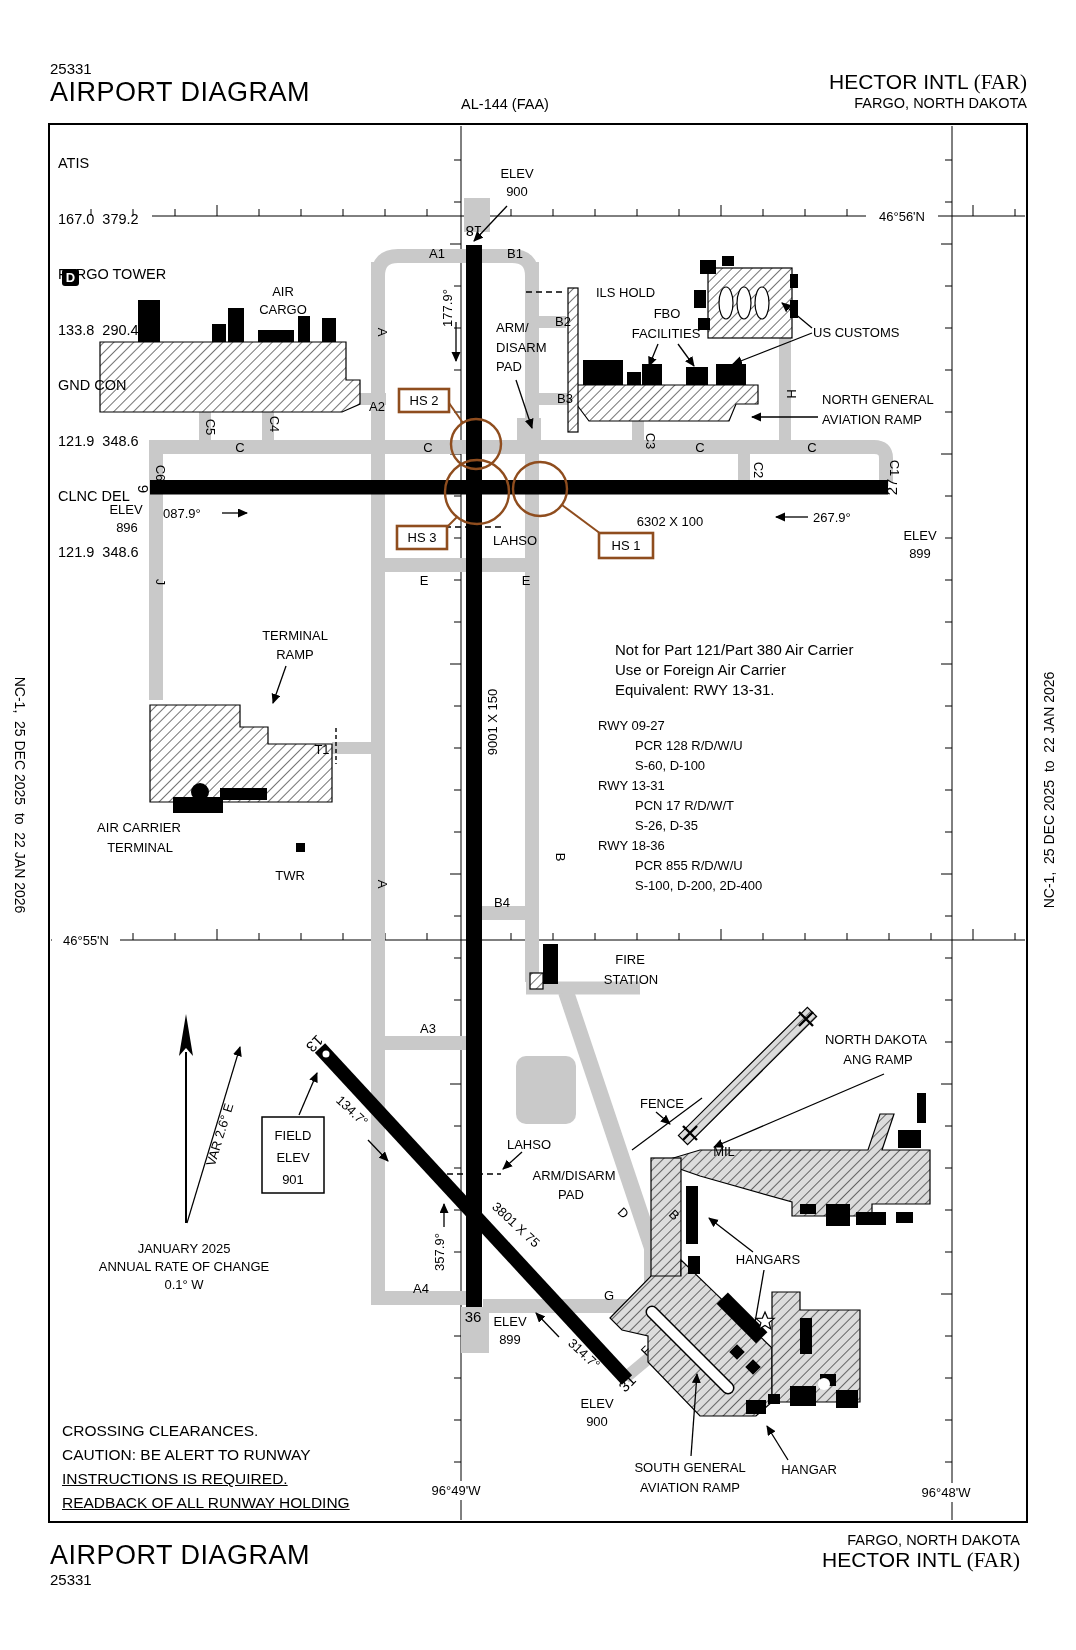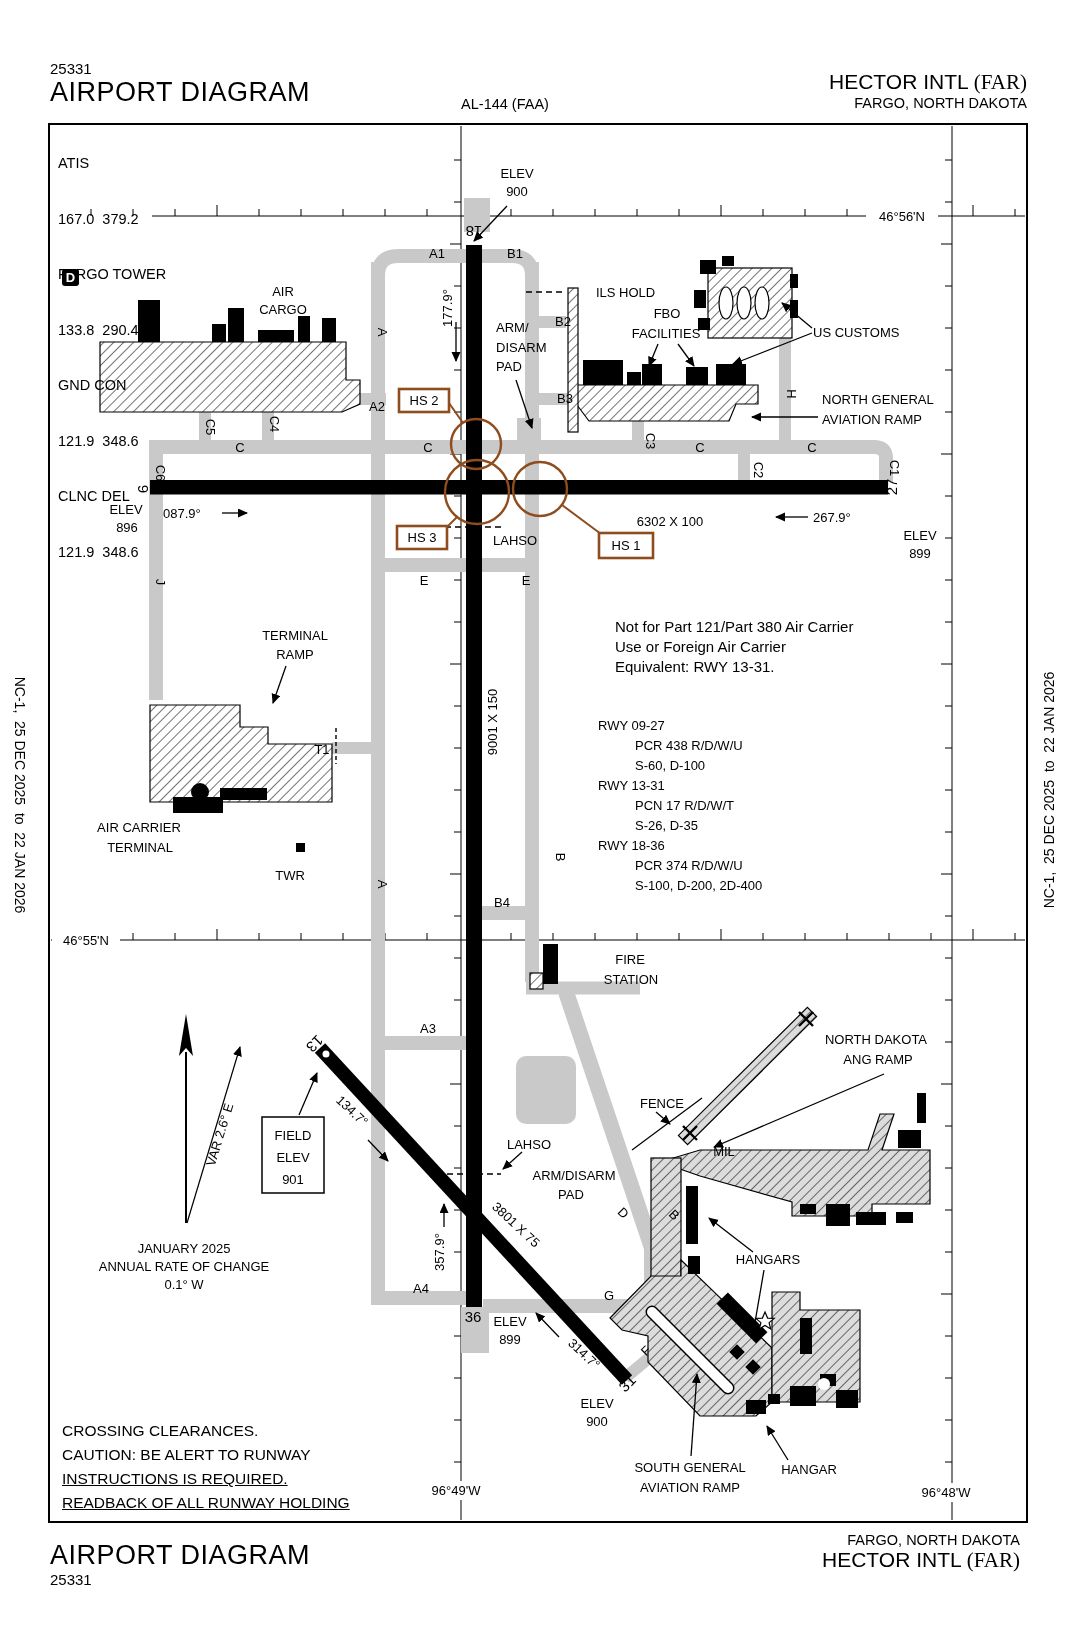--- a/index.html
+++ b/index.html
@@ -23,21 +23,21 @@
   #hdr-city{font-size:14.5px;}
   #ftr-l{left:50px;top:1540px;}
   #ftr-title{font-size:27px;letter-spacing:.5px;}
   #ftr-num{font-size:15px;}
   #ftr-r{right:56px;top:1532px;text-align:right;}
   #ftr-city{font-size:14.5px;}
   #ftr-air{font-size:21px;}
   .edge{font-size:14px;white-space:pre;}
   #edge-l{left:20px;top:795px;transform:translate(-50%,-50%) rotate(90deg);}
   #edge-r{left:1049px;top:790px;transform:translate(-50%,-50%) rotate(-90deg);}
-  #notes{left:615px;top:617px;font-size:15px;line-height:20px;width:330px;}
+  #notes{left:615px;top:640px;font-size:15px;line-height:20px;width:330px;}
   #rwydata{left:598px;top:716px;font-size:13px;line-height:20px;width:330px;}
   .ind{padding-left:37px;}
   #caution{left:62px;top:1419px;font-size:15.5px;line-height:24px;width:340px;}
   .ul{text-decoration:underline;}
 </style>
 </head>
 <body>
 <div id="page">
 
 <svg width="1076" height="1650" viewBox="0 0 1076 1650">
@@ -372,27 +372,27 @@
 </div>
 
 <div class="ov" id="notes">
   <div>Not for Part 121/Part 380 Air Carrier</div>
   <div>Use or Foreign Air Carrier</div>
   <div>Equivalent: RWY 13-31.</div>
 </div>
 
 <div class="ov" id="rwydata">
   <div>RWY 09-27</div>
-  <div class="ind">PCR 438 R/D/W/U</div>
+  <div class="ind">PCR 128 R/D/W/U</div>
   <div class="ind">S-60, D-100</div>
   <div>RWY 13-31</div>
   <div class="ind">PCN 17 R/D/W/T</div>
   <div class="ind">S-26, D-35</div>
   <div>RWY 18-36</div>
-  <div class="ind">PCR 374 R/D/W/U</div>
+  <div class="ind">PCR 855 R/D/W/U</div>
   <div class="ind">S-100, D-200, 2D-400</div>
 </div>
 
 <div class="ov" id="caution">
   <div>CROSSING CLEARANCES.</div>
   <div>CAUTION: BE ALERT TO RUNWAY</div>
   <div class="ul">INSTRUCTIONS IS REQUIRED.</div>
   <div class="ul">READBACK OF ALL RUNWAY HOLDING</div>
 </div>
 

